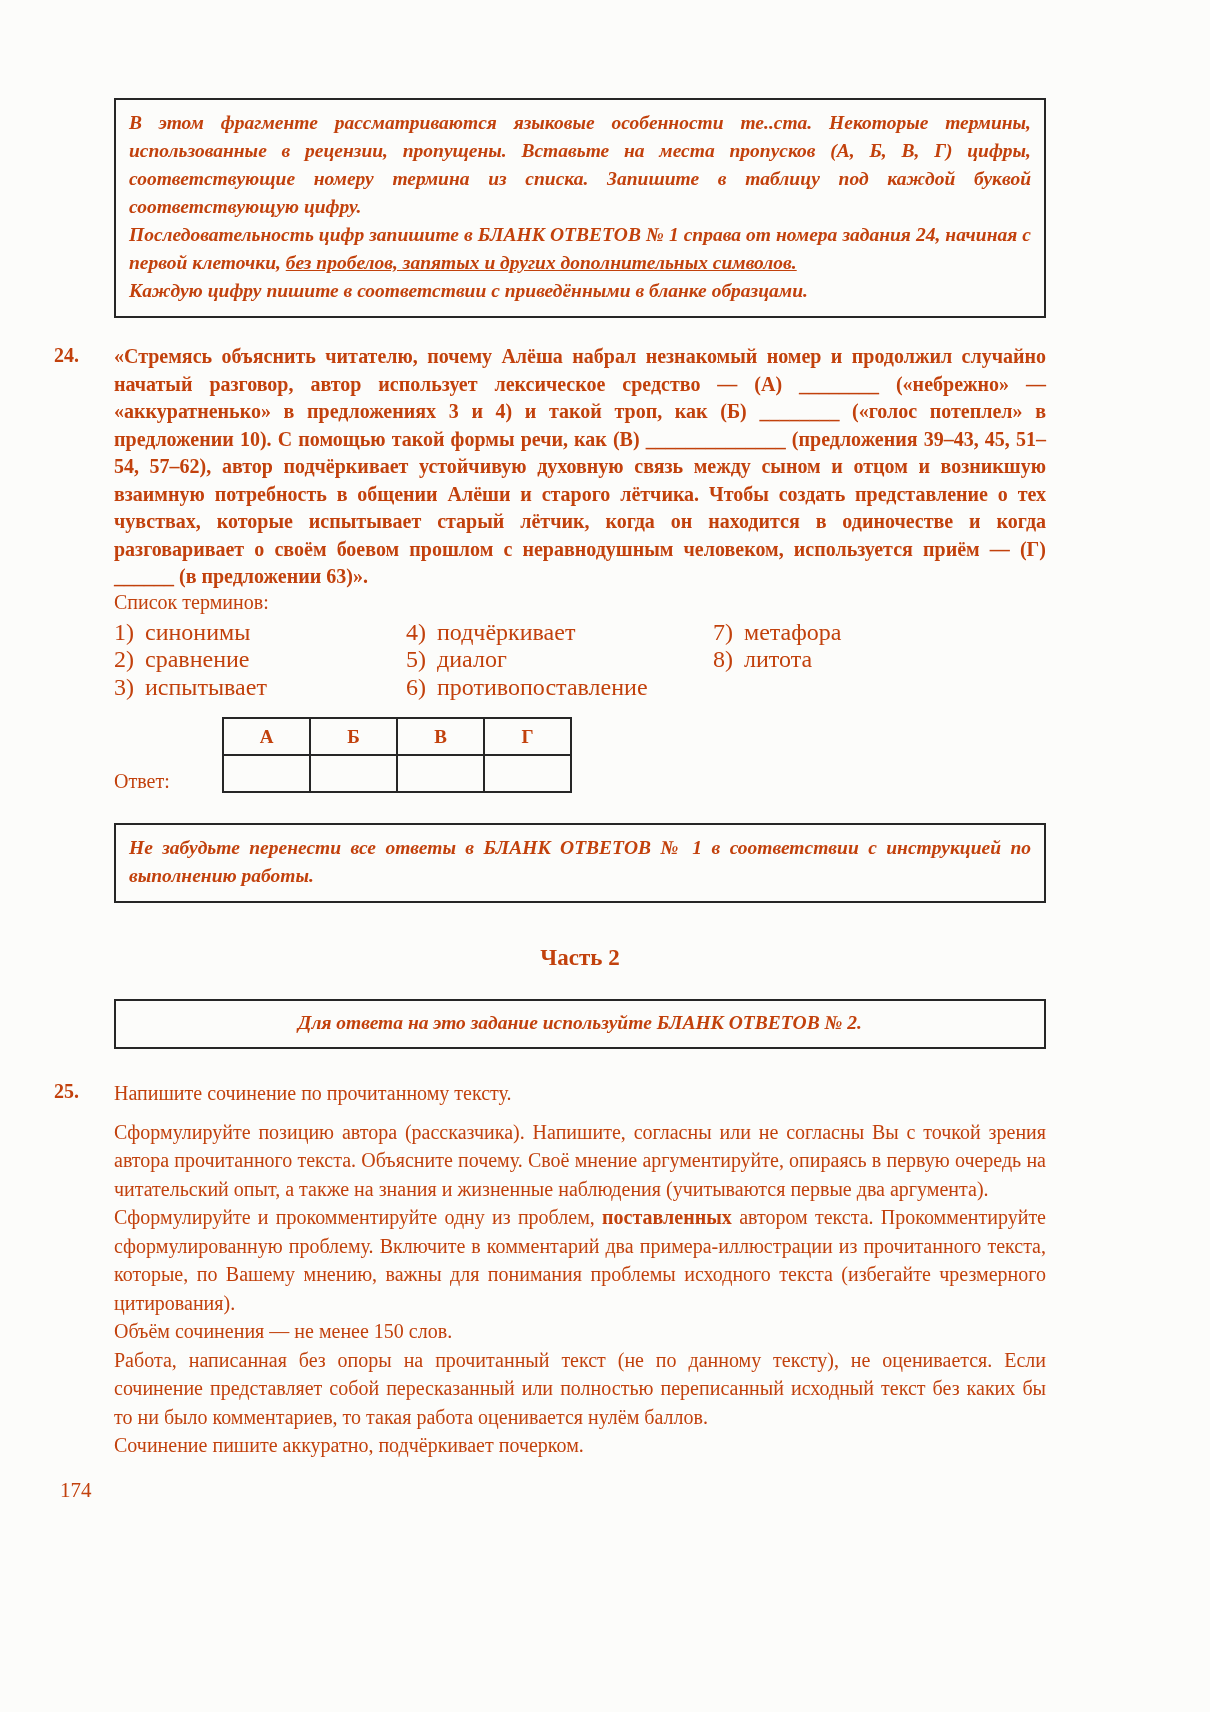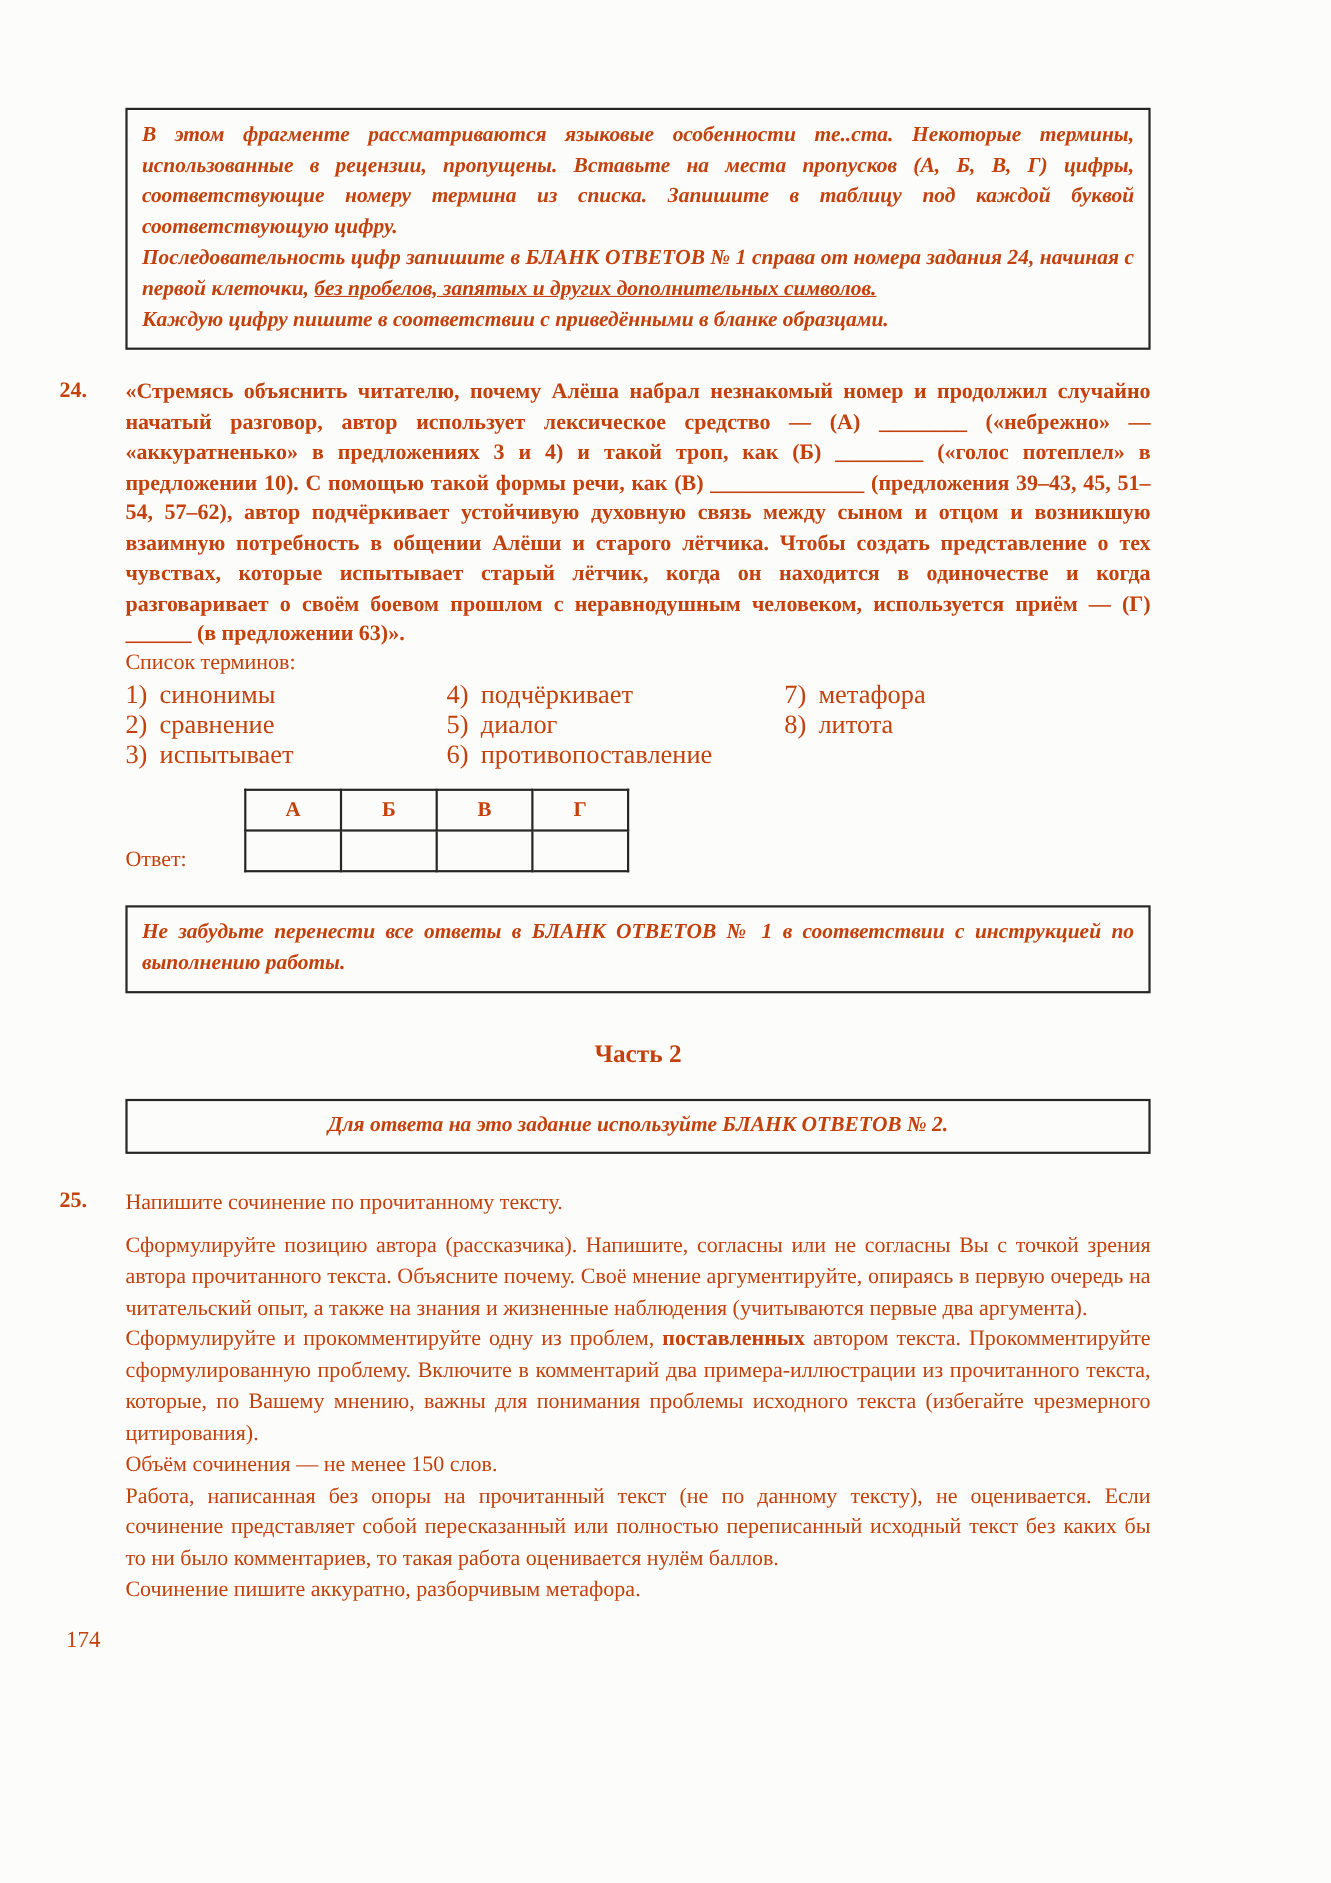--- a/index.html
+++ b/index.html
@@ -175,19 +175,19 @@
       <p>Для ответа на это задание используйте БЛАНК ОТВЕТОВ № 2.</p>
     </div>
 
     <div class="task task25">
       <div class="task-number">25.</div>
       <p class="p25 p25-first">Напишите сочинение по прочитанному тексту.</p>
       <p class="p25 jp">Сформулируйте позицию автора (рассказчика). Напишите, согласны или не согласны Вы с точкой зрения автора прочитанного текста. Объясните почему. Своё мнение аргументируйте, опираясь в первую очередь на читательский опыт, а также на знания и жизненные наблюдения (учитываются первые два аргумента).</p>
       <p class="p25 jp"><span>Сформулируйте и прокомментируйте одну из проблем, </span><span class="bold">поставленных</span><span> автором текста. Прокомментируйте сформулированную проблему. Включите в комментарий два примера-иллюстрации из прочитанного текста, которые, по Вашему мнению, важны для понимания проблемы исходного текста (избегайте чрезмерного цитирования).</span></p>
       <p class="p25">Объём сочинения — не менее 150 слов.</p>
       <p class="p25 jp">Работа, написанная без опоры на прочитанный текст (не по данному тексту), не оценивается. Если сочинение представляет собой пересказанный или полностью переписанный исходный текст без каких бы то ни было комментариев, то такая работа оценивается нулём баллов.</p>
-      <p class="p25">Сочинение пишите аккуратно, разборчивым метафора.</p>
+      <p class="p25">Сочинение пишите аккуратно, подчёркивает почерком.</p>
     </div>
 
   </div>
 
   <div class="page-number">174</div>
 </div>
 
 </body></html>

